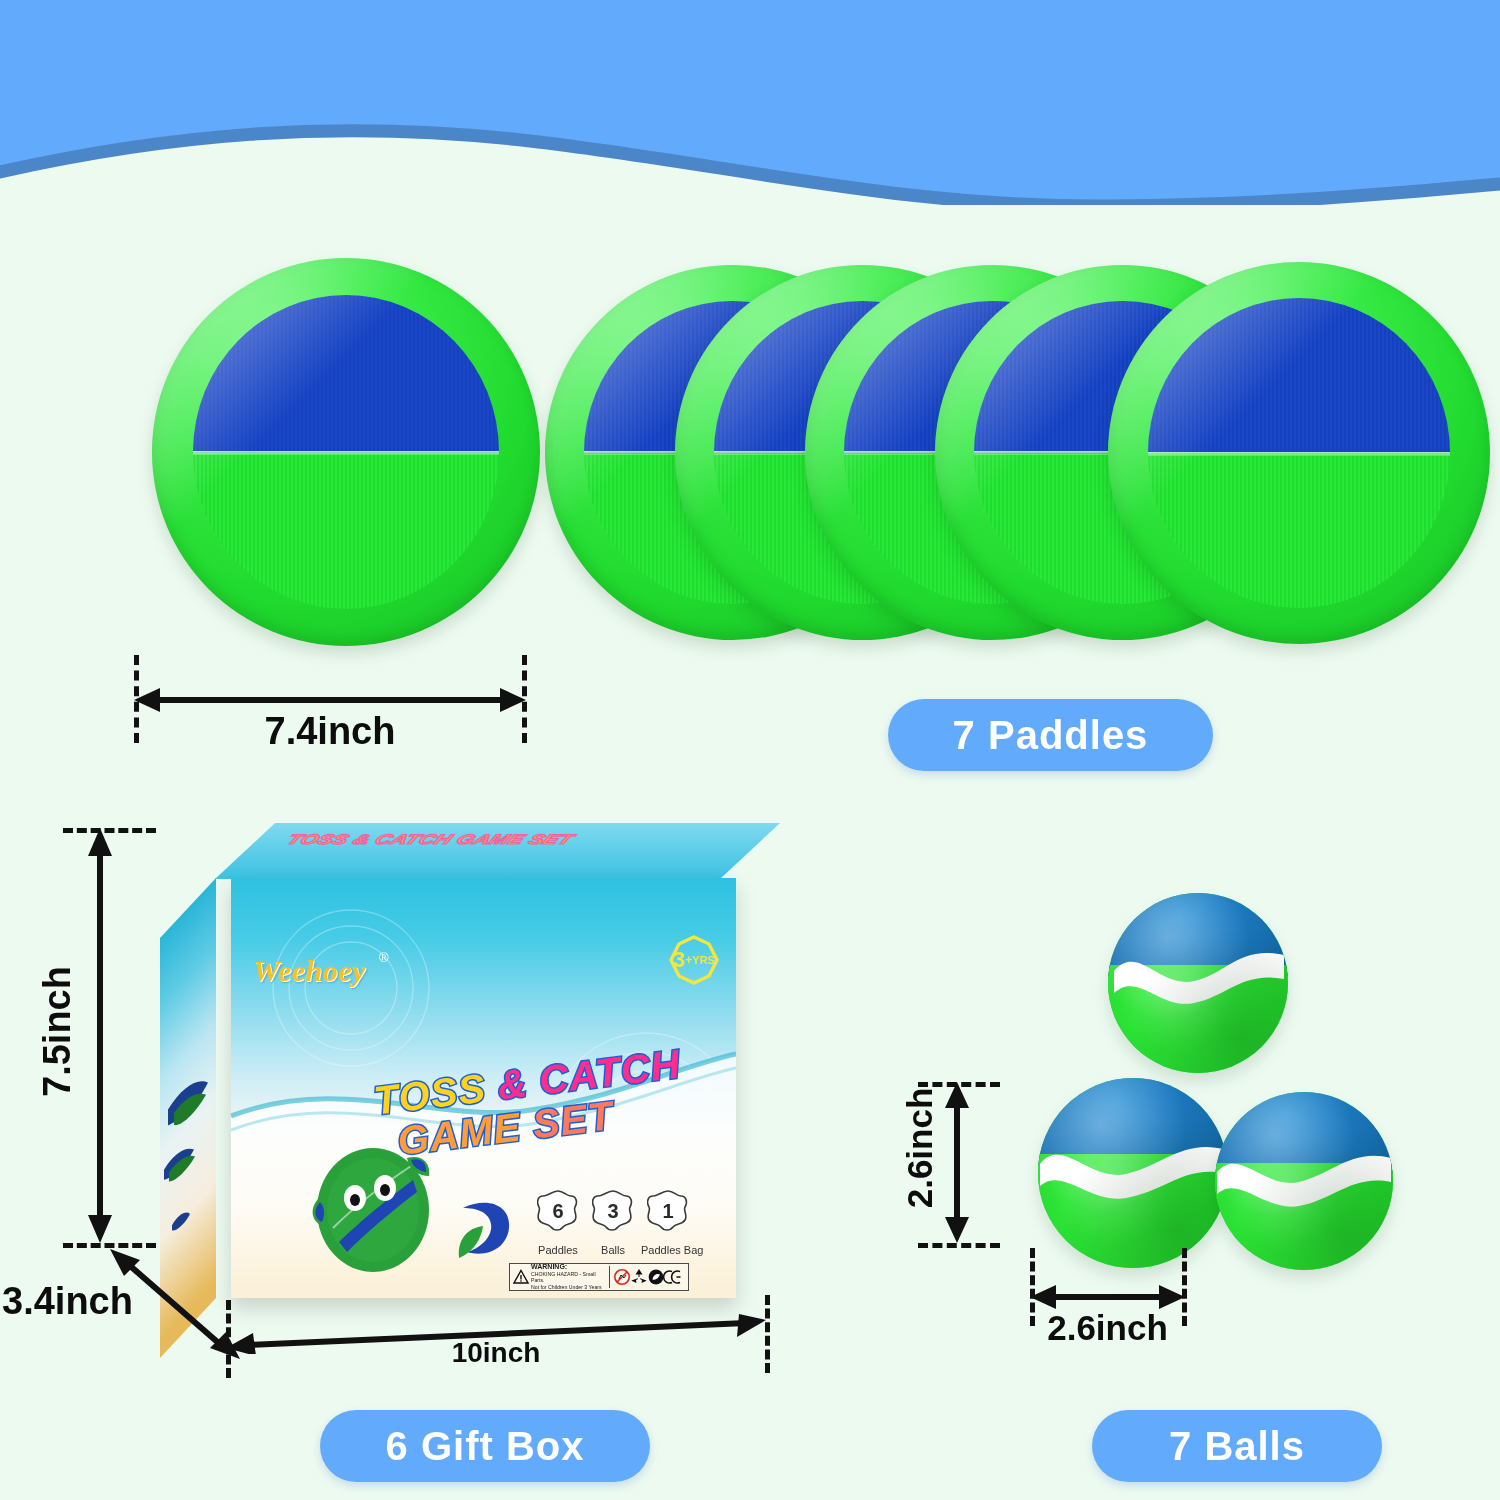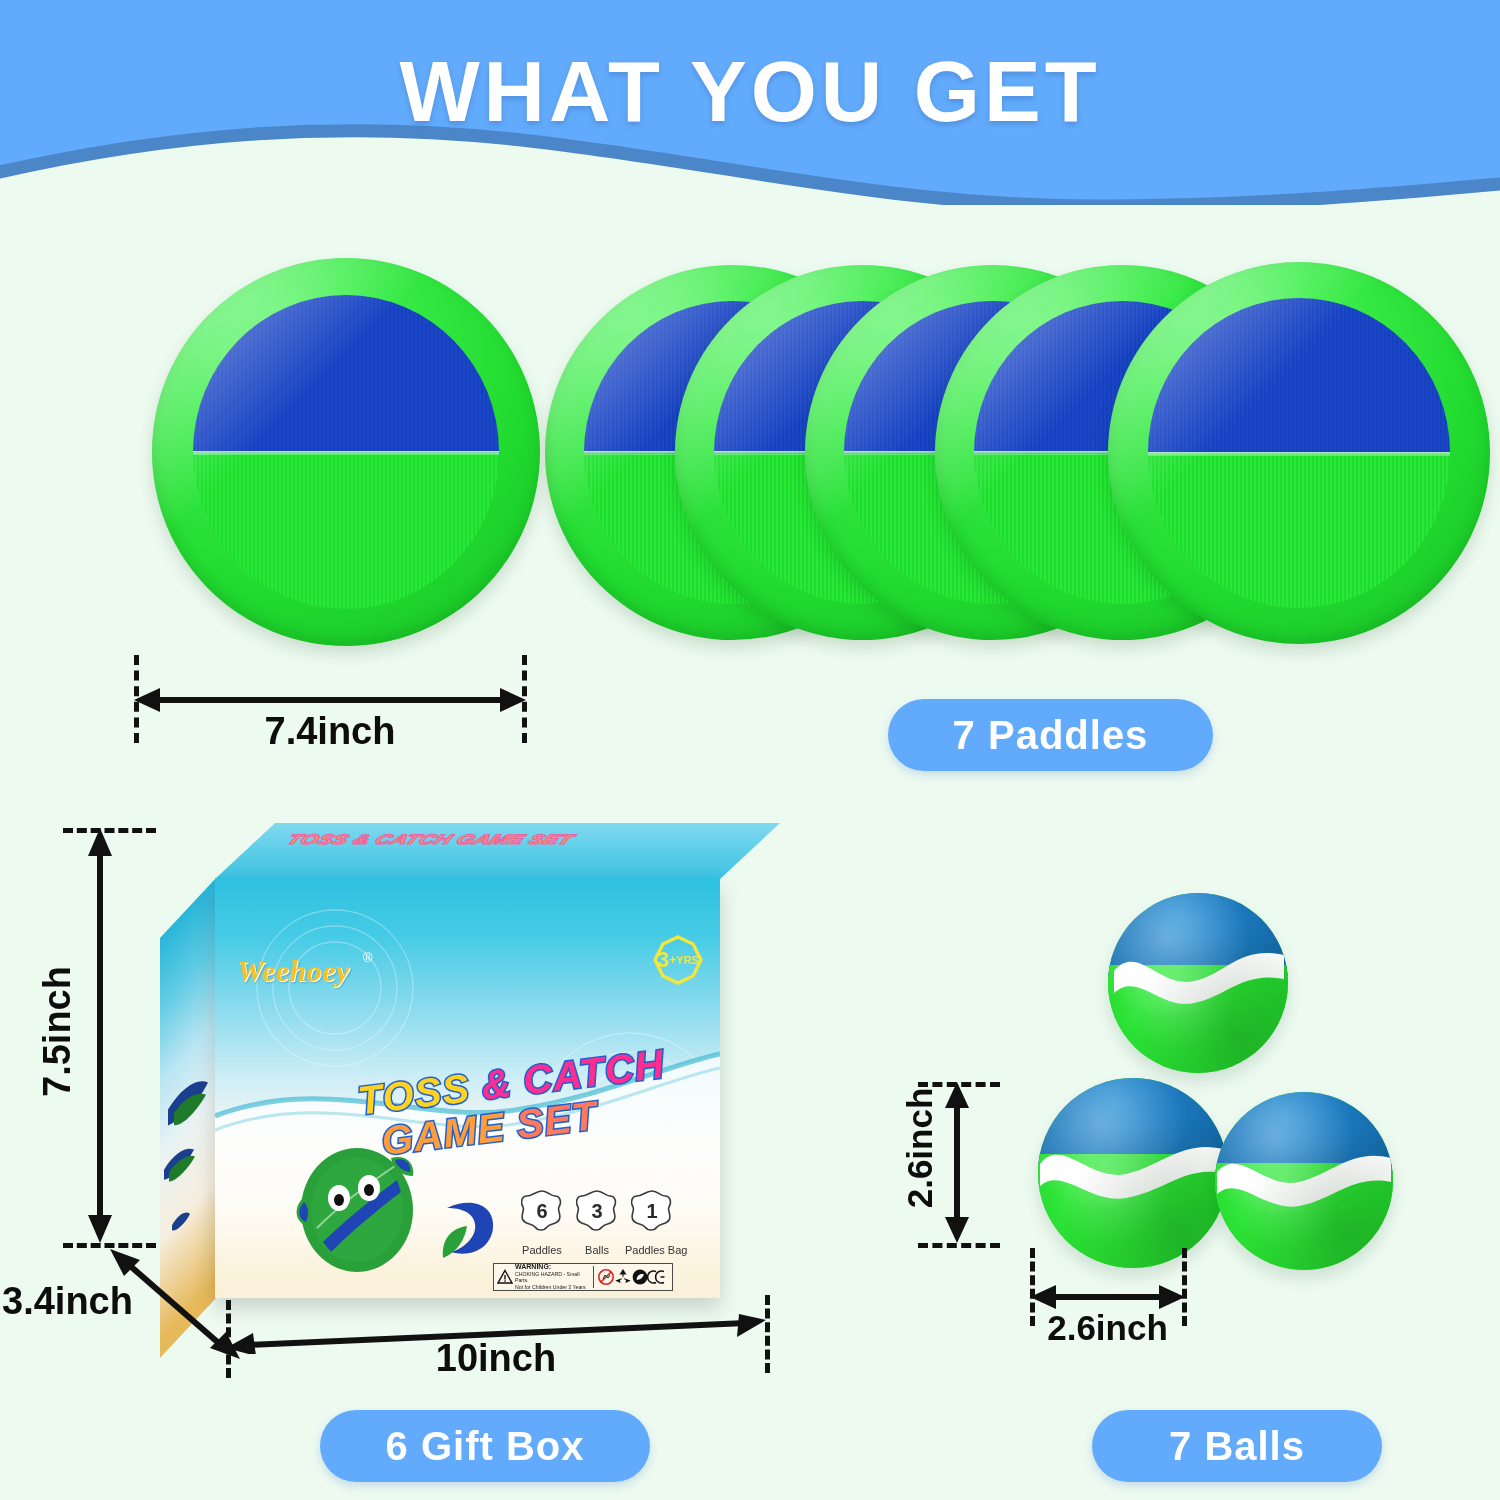--- a/index.html
+++ b/index.html
@@ -77,21 +77,21 @@
     font-family:"Liberation Sans", sans-serif;
     display:flex;align-items:center;justify-content:center;
     box-shadow:0 4px 10px rgba(60,120,200,.22);
     letter-spacing:1px;
     white-space:nowrap;
   }
 
   
   #giftbox{position:absolute;left:160px;top:823px;width:625px;height:485px;}
   #box-front{
-    position:absolute;left:55px;top:55px;width:505px;height:420px;
+    position:absolute;left:71px;top:55px;width:505px;height:420px;
     background:linear-gradient(180deg,#2ec1e0 0%,#46cbe6 14%,#8fdcee 32%,#cfeef6 48%,#f2f6f4 60%,#fbf0d8 78%,#f0c766 94%,#eab94f 100%);
     box-shadow:0 10px 20px rgba(0,0,0,.16);
     overflow:hidden;
   }
   #box-top{
     position:absolute;left:55px;top:0px;width:505px;height:56px;
     background:linear-gradient(180deg,#7fd9ef 0%,#3cc2e2 100%);
     transform:skewX(-47deg);transform-origin:bottom left;
   }
   #box-side{
@@ -203,21 +203,20 @@
 </head>
 <body>
 
 <div id="header-banner">
   <svg id="header-bg" viewBox="0 0 1500 205" preserveAspectRatio="none">
     <rect x="0" y="0" width="1500" height="205" fill="#62aafb"></rect>
     <path d="M0,205 L0,172 C160,136 330,118 530,141 C730,164 900,208 1110,206 C1270,205 1400,193 1500,184 L1500,205 Z" fill="#edfaf0"></path>
     <path d="M0,172 C160,136 330,118 530,141 C730,164 900,208 1110,206 C1270,205 1400,193 1500,184" fill="none" stroke="#4a86c8" stroke-width="13" stroke-linecap="round"></path>
     <path d="M0,182 C160,146 330,128 530,151 C730,174 900,217 1110,215 C1270,214 1400,202 1500,193 L1500,205 L0,205 Z" fill="#edfaf0"></path>
   </svg>
-  <div id="header-title">WHAT YOU GET</div>
 </div>
 
 <div>
 
   <div class="paddle" style="left:545px;top:265px;width:375px;height:375px;">
     <div class="face" style="left:10.5%;top:9.5%;right:10.5%;bottom:9.5%;">
       <div class="face-blue"></div>
       <div class="face-green"></div>
       <div class="seam"></div>
     </div>
@@ -441,21 +440,21 @@
     <polygon points="10,3 40,14 24,30" fill="#111"></polygon>
     <polygon points="140,113 110,102 126,86" fill="#111"></polygon>
   </svg>
   <div class="dim-label" style="left:2px;top:1280px;font-size:38px;">3.4inch</div>
 
   <svg style="position:absolute;left:226px;top:1312px;width:540px;height:42px;" viewBox="0 0 540 42">
     <line x1="20" y1="33" x2="520" y2="11" stroke="#111" stroke-width="6"></line>
     <polygon points="0,36 27,21 30,44" fill="#111"></polygon>
     <polygon points="540,8 513,2 511,25" fill="#111"></polygon>
   </svg>
-  <div class="dim-label" style="left:226px;top:1337px;width:540px;text-align:center;font-size:38px;">10inch</div>
+  <div class="dim-label" style="left:226px;top:1337px;width:540px;text-align:center;font-size:28px;">10inch</div>
 </div>
 
 <div class="pill" style="left:320px;top:1410px;width:330px;height:72px;font-size:40px;">
   <span>6 Gift Box</span>
 </div>
 
 <div>
   <div class="ball" style="left:1108px;top:893px;width:180px;height:180px;">
     <div class="b-top"></div>
     <div class="b-bot"></div>

